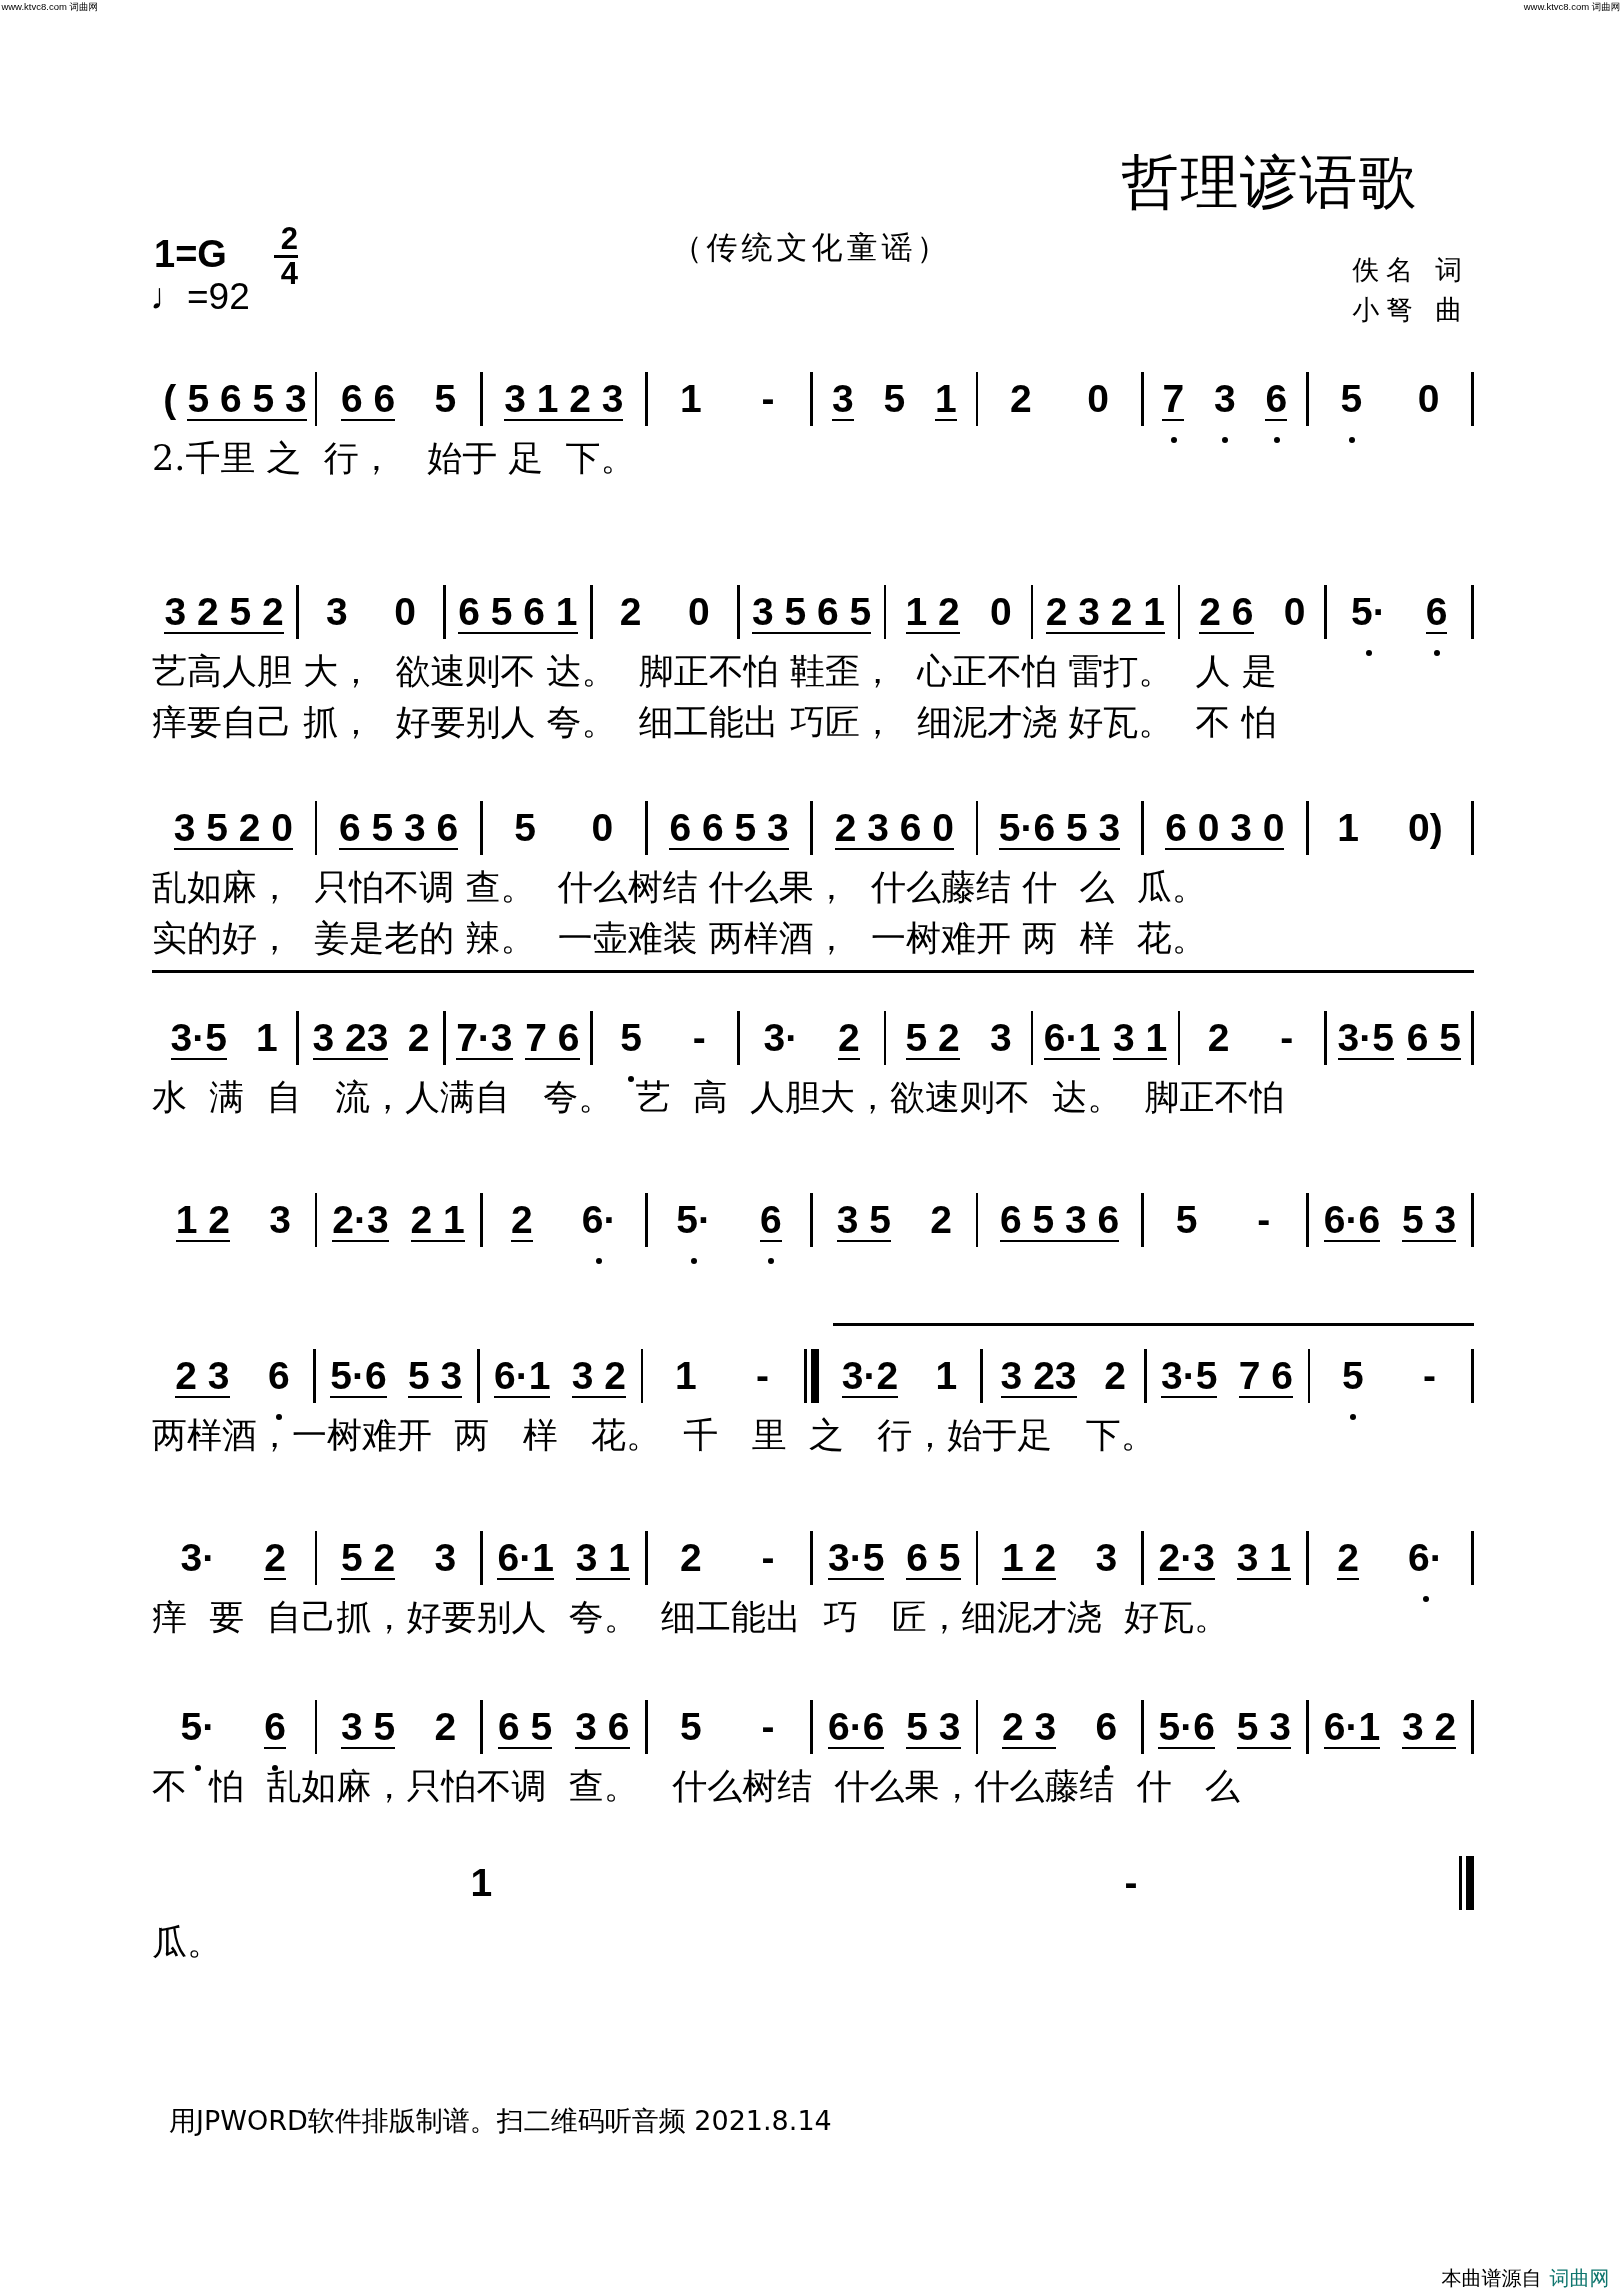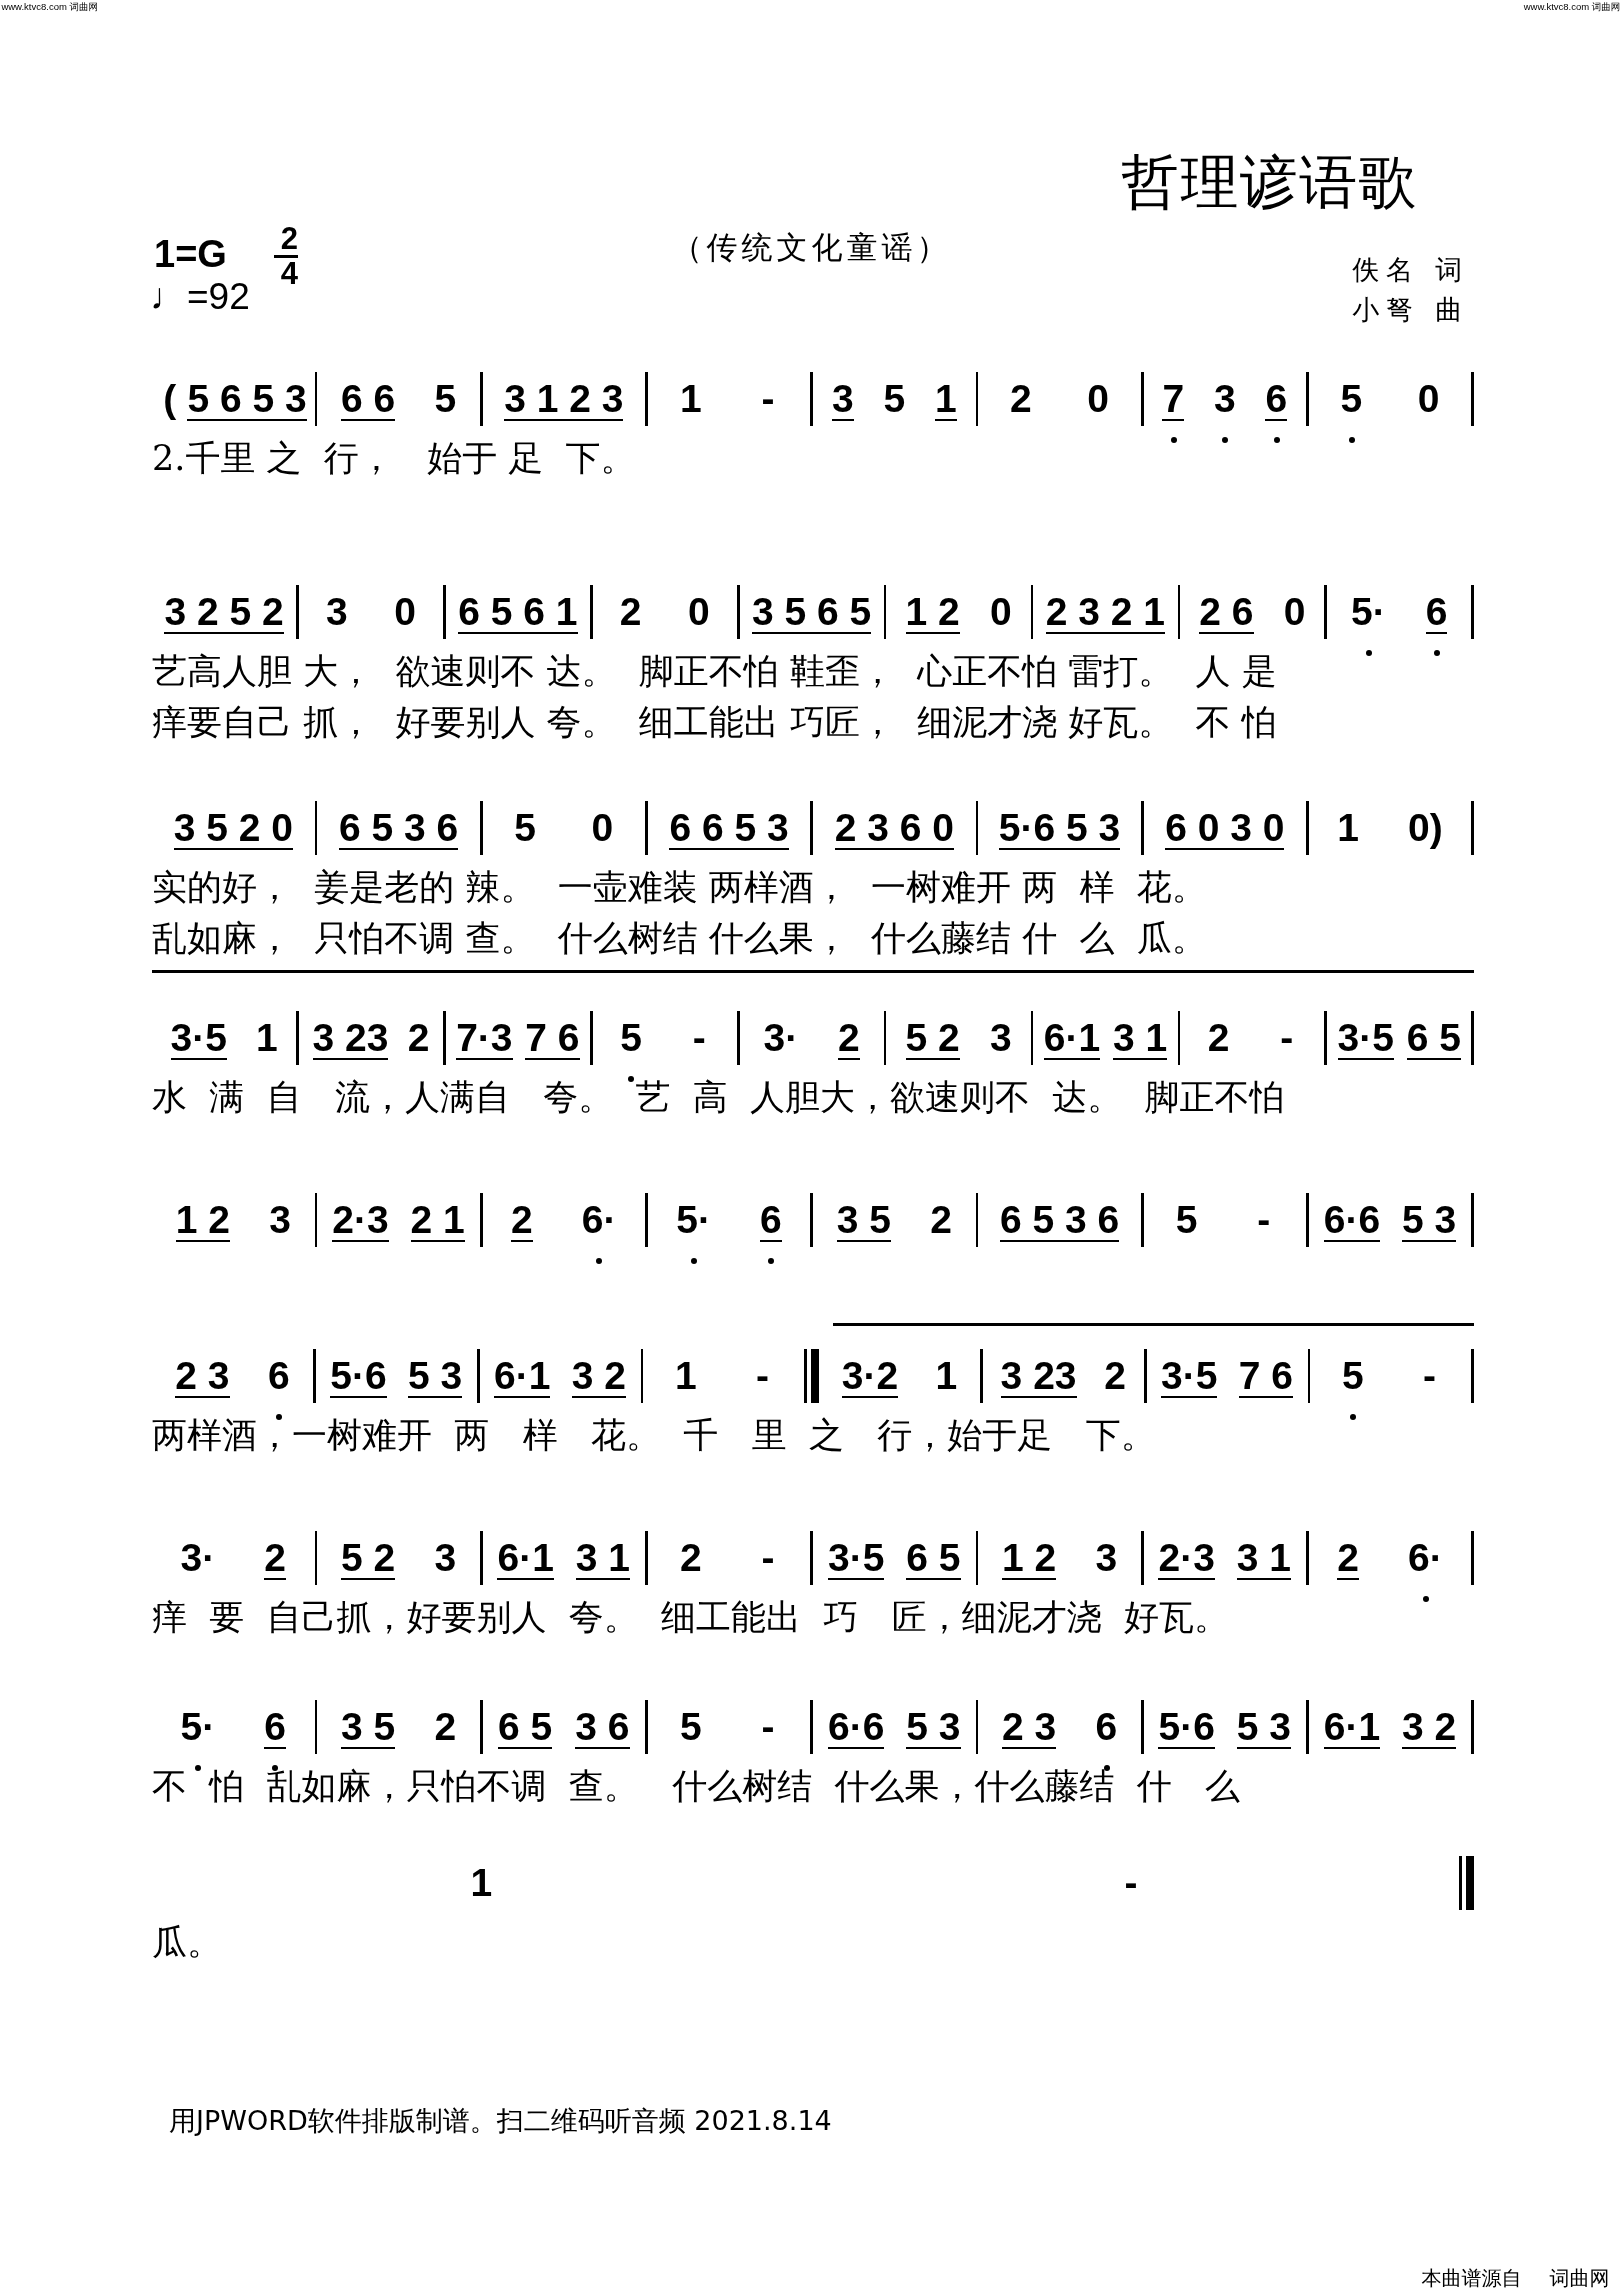--- a/index.html
+++ b/index.html
@@ -19,21 +19,21 @@
   .bar{width:2.7px;height:54px;background:#000;margin-top:20px;flex:none;}
   .dbar{display:flex;gap:4px;margin-top:20px;flex:none;}
   .dbar span{display:block;height:54px;background:#000;}
   .tok{position:relative;display:inline-flex;flex-direction:column;align-items:center;font-weight:bold;font-size:39px;line-height:41px;font-family:"Liberation Sans",sans-serif;padding-top:26px;min-width:20px;}
   .u1{border-bottom:2.7px solid #000;}
   .ld{position:absolute;bottom:-24px;left:50%;width:6px;height:6px;margin-left:-2.7px;border-radius:50%;background:#000;}
   .lyr{display:flex;font-size:35px;font-family:"DejaVu Serif",serif;height:51px;align-items:center;white-space:pre;}
   .volta{position:absolute;left:152px;width:1322px;height:2.7px;background:#000;}
   .footer{position:absolute;left:169px;top:2103px;font-size:27px;font-family:"DejaVu Sans",sans-serif;}
   .source{position:absolute;right:13.5px;top:2265px;font-size:20px;font-family:"DejaVu Sans",sans-serif;}
-  .source .brand{color:#000000;margin-left:28px;}
+  .source .brand{color:#0f766e;margin-left:8px;}
 </style>
 </head>
 <body>
 
 <div class="wm l">www.ktvc8.com 词曲网</div>
 <div class="wm r">www.ktvc8.com 词曲网</div>
 
 <div class="title">哲理谚语歌</div>
 <div class="subtitle">（传统文化童谣）</div>
 <div class="key">1=G</div>
@@ -170,22 +170,22 @@
         <div class="meas">
           <span class="tok u1">6 0 3 0</span>
         </div>
         <div class="bar"></div>
         <div class="meas">
           <span class="tok">1</span>
           <span class="tok">0)</span>
         </div>
         <div class="bar"></div>
       </div>
+      <div class="lyr">乱如麻，  只怕不调 查。  什么树结 什么果，  什么藤结 什  么  瓜。</div>
       <div class="lyr">实的好，  姜是老的 辣。  一壶难装 两样酒，  一树难开 两  样  花。</div>
-      <div class="lyr">乱如麻，  只怕不调 查。  什么树结 什么果，  什么藤结 什  么  瓜。</div>
     </div>
     <div class="volta" style="top: 970px; left: 152px;"></div>
     <div class="staff" style="top: 991px;">
       <div class="notes">
         <div class="meas">
           <span class="tok u1">3·5</span>
           <span class="tok">1</span>
         </div>
         <div class="bar"></div>
         <div class="meas">

